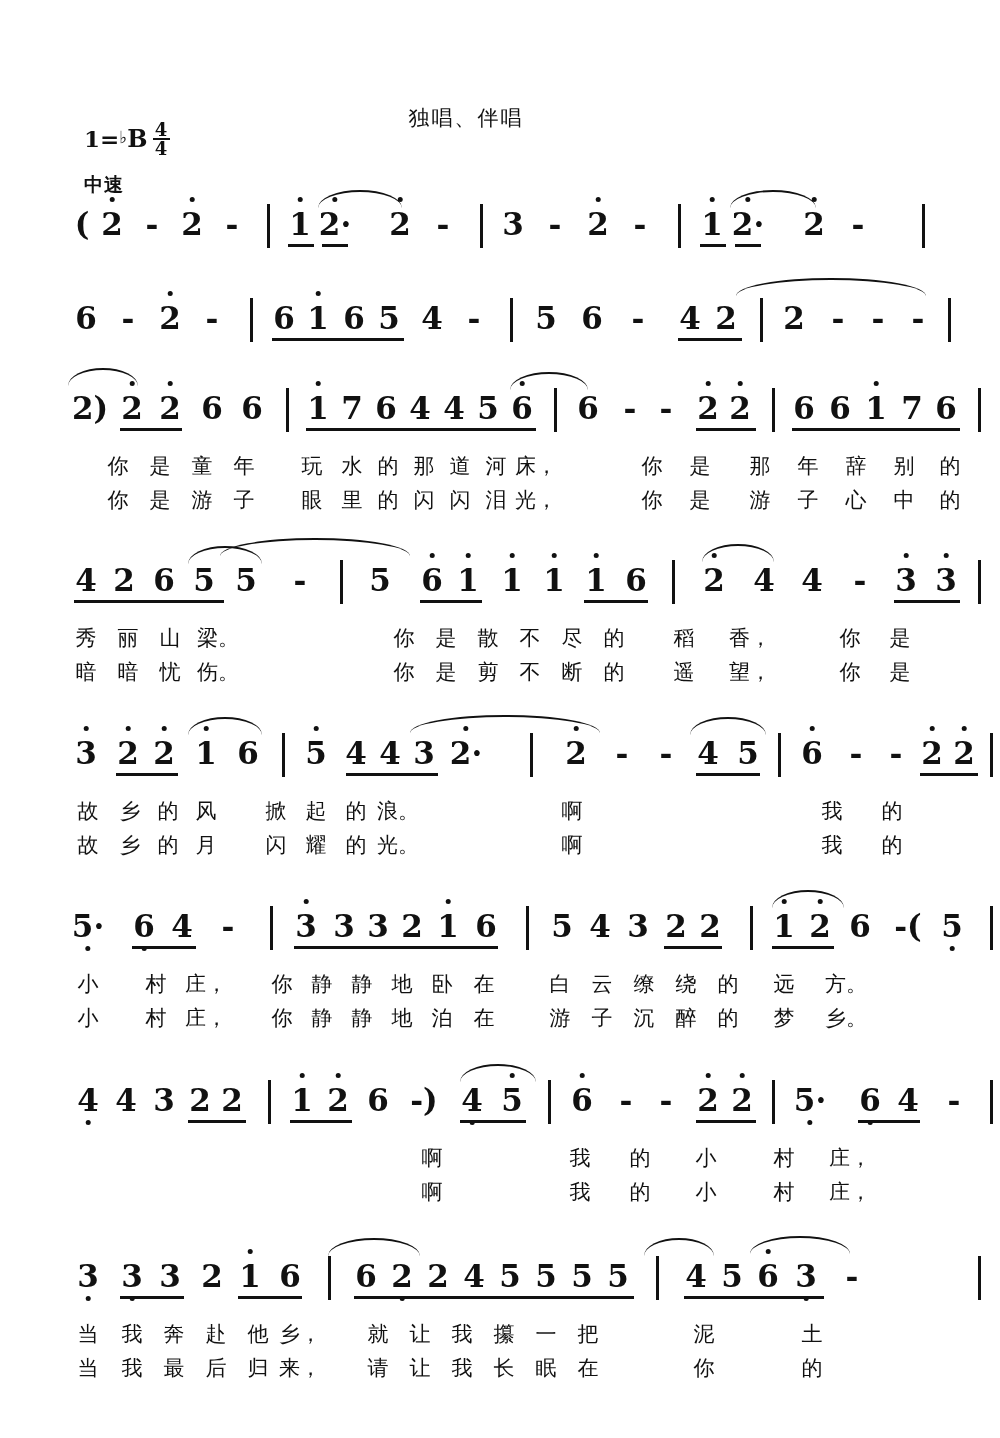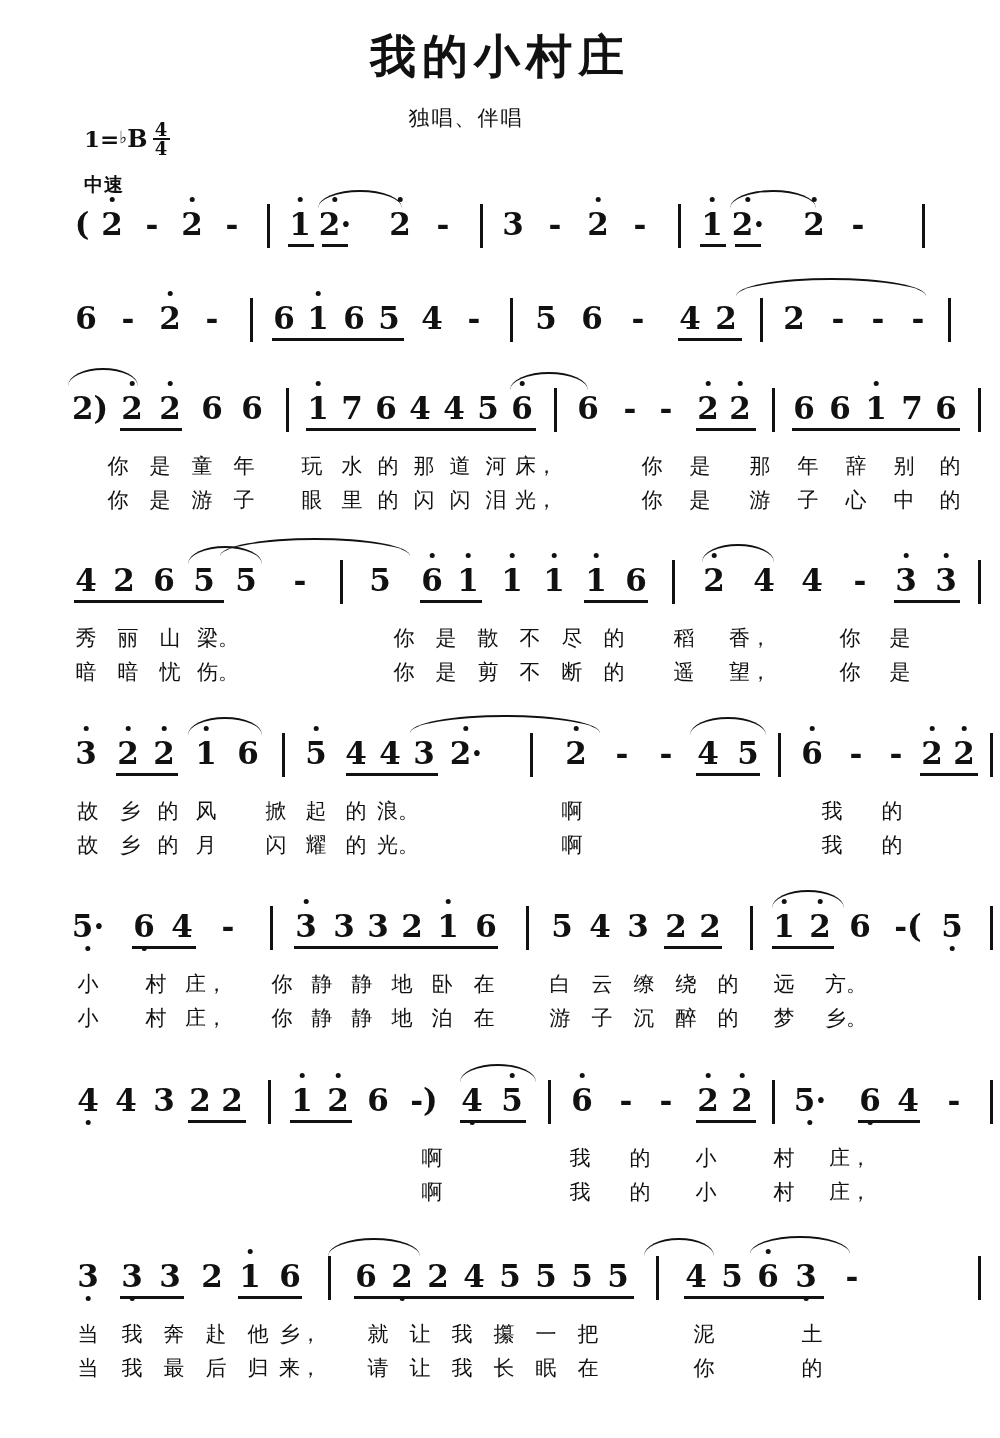--- a/index.html
+++ b/index.html
@@ -173,21 +173,20 @@
     font-size: 32px;
     color: #2b7fc4;
     letter-spacing: 0px;
   }
 </style>
 </head>
 <body>
 
 <div class="sheet">
 
-  <div class="title">我的小村庄</div>
   <div class="subtitle">独唱、伴唱</div>
 
 
   <div class="keysig">
     <span>1=</span><span class="flat">♭</span><span class="B">B</span><span class="meter"><span>4</span><span class="bar"></span><span>4</span></span>
   </div>
   <div class="tempo">中速</div>
 
   <div class="system" style="top:206px;">
     <div class="noterow">

